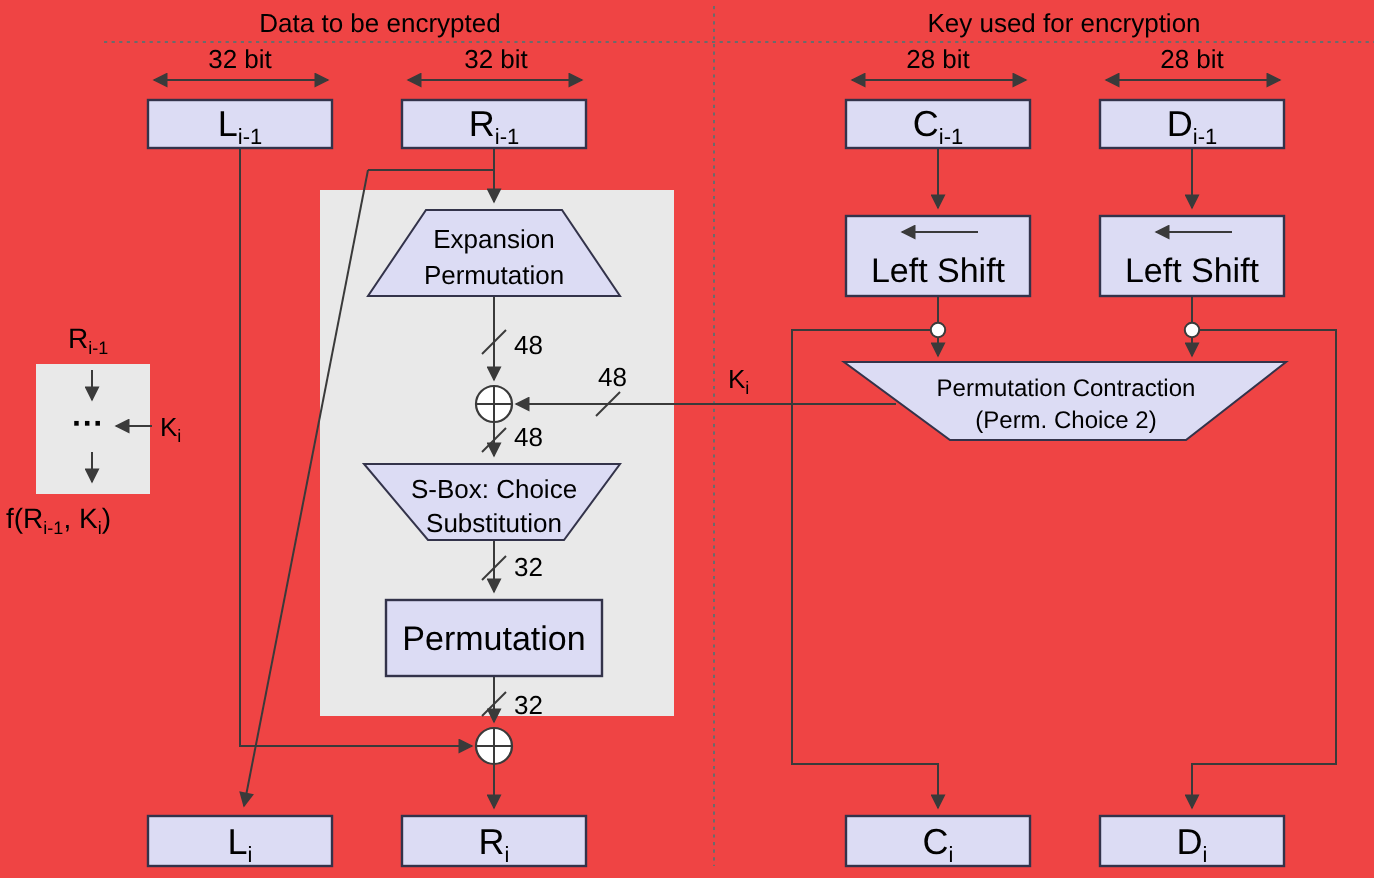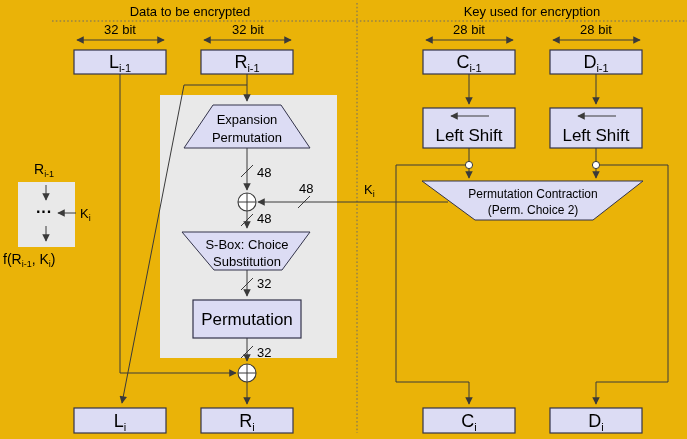--- a/index.html
+++ b/index.html
@@ -1,16 +1,16 @@
 <!DOCTYPE html>
 <html><head>
 <meta charset="utf-8">
 <style>
   html,body{margin:0;padding:0;background:#ffffff;}
-  .stage{width:687px;height:439px;position:relative;background:#eab308;overflow:hidden;}
+  .stage{width:687px;height:439px;position:relative;background:#ef4444;overflow:hidden;}
   svg{display:block;}
   text{font-family:"Liberation Sans","DejaVu Sans",sans-serif;fill:#000;}
   .wire{stroke:#3a3a3a;stroke-width:1;fill:none;}
   .wire-thin{stroke:#3a3a3a;stroke-width:1;fill:none;}
   .boxshape{stroke:#33334a;stroke-width:1.2;}
   .trapshape{stroke:#33334a;stroke-width:1;}
   .panel{stroke:none;}
   .dotline{stroke:#6b6b6b;stroke-width:1;stroke-dasharray:1.6 2.2;fill:none;}
   .xorcirc{fill:#ffffff;stroke:#3a3a3a;stroke-width:1.1;}
   .nodecirc{fill:#ffffff;stroke:#3a3a3a;stroke-width:1;}

